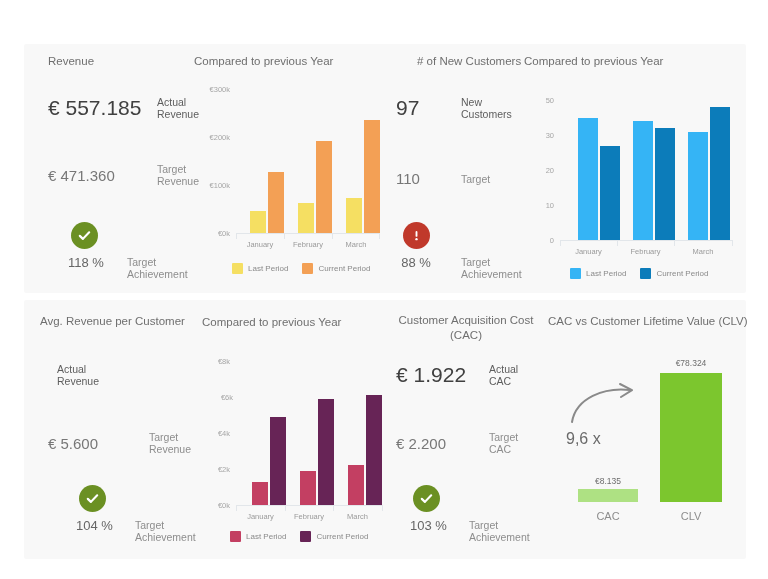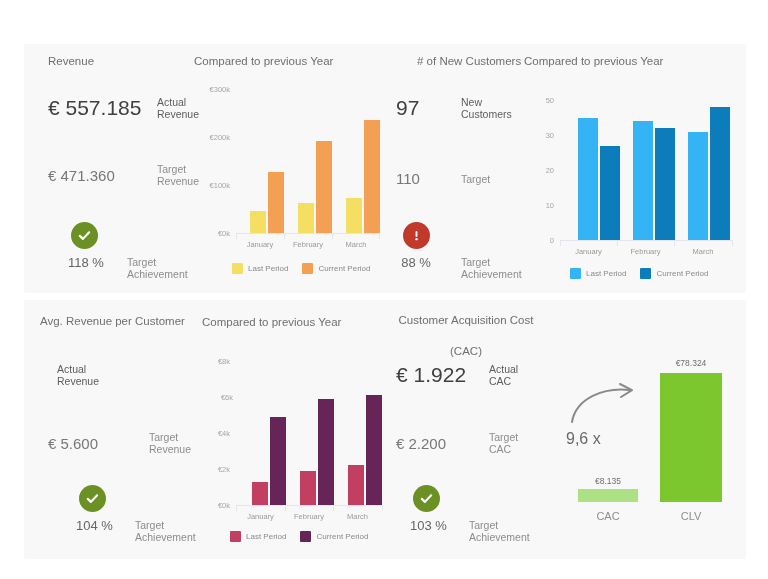--- a/index.html
+++ b/index.html
@@ -285,21 +285,21 @@
         <div class="lg-text">Last Period</div>
       </div>
       <div class="lg-item">
         <div class="lg-swatch" style="background:#672456;"></div>
         <div class="lg-text">Current Period</div>
       </div>
     </div>
   </div>
 
   <div class="sec-title center" style="left:396px;top:314px;width:140px;">Customer Acquisition Cost</div>
-  <div class="sec-title center" style="left:396px;top:329px;width:140px;margin-top:16px;">(CAC)</div>
+  <div class="sec-title center" style="left:396px;top:329px;width:140px;">(CAC)</div>
 
   <div class="kpi-row" style="left:396px;top:363px;width:160px;">
     <div class="kpi-val big" style="width:84px;">€ 1.922</div>
     <div class="kpi-lab dark">
       <div>Actual</div>
       <div>CAC</div>
     </div>
   </div>
 
   <div class="kpi-row" style="left:396px;top:431px;width:160px;">
@@ -316,20 +316,21 @@
           <path d="M3 8.4 L6.3 11.6 L13 4.6" stroke="#ffffff" stroke-width="2.3" fill="none" stroke-linecap="round" stroke-linejoin="round"></path>
         </svg>
     </div>
     <div class="pct">103 %</div>
   </div>
   <div class="kpi-lab" style="position:absolute;left:460px;top:519px;">
     <div>Target</div>
     <div>Achievement</div>
   </div>
 
+  <div class="sec-title" style="left:548px;top:315px;">CAC vs Customer Lifetime Value (CLV)</div>
   <div class="chart" style="left:548px;top:340px;width:198px;height:215px;">
 
     <div class="plot" style="left:0;top:17px;width:198px;height:145px;">
       <div class="ccbar" style="left:30px;width:60px;height:13.4px;background:#aee183;"></div>
       <div class="ccbar" style="left:112px;width:62px;height:129px;background:#7cc62e;"></div>
     </div>
     <div class="cclabel" style="left:30px;top:136px;width:60px;">€8.135</div>
     <div class="cclabel" style="left:112px;top:18px;width:62px;">€78.324</div>
     <div class="ccxlab" style="left:30px;top:170px;width:60px;">CAC</div>
     <div class="ccxlab" style="left:112px;top:170px;width:62px;">CLV</div>

